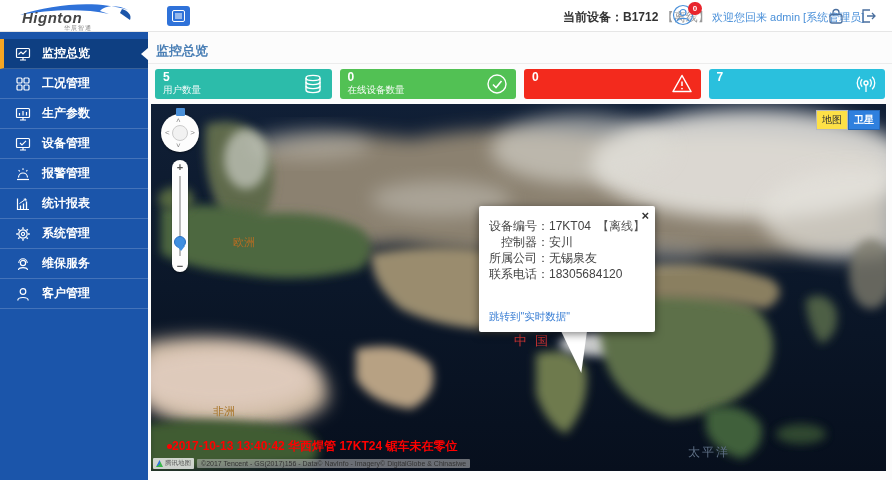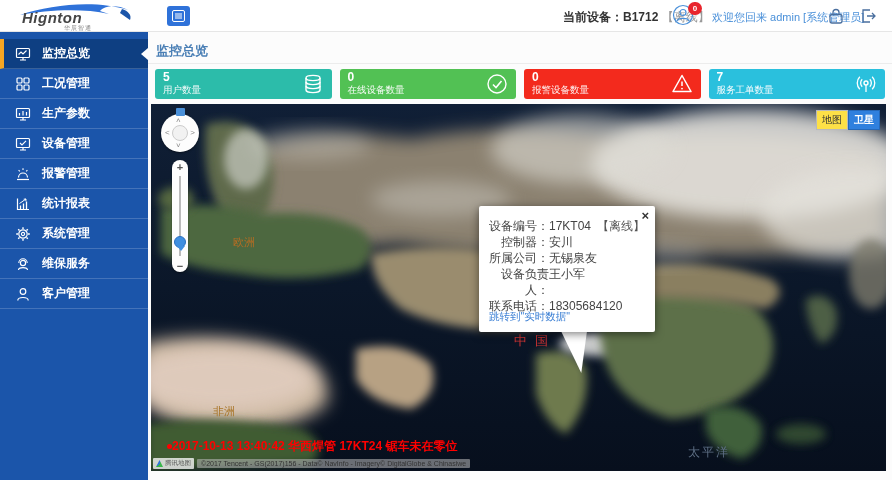--- a/index.html
+++ b/index.html
@@ -236,30 +236,28 @@
       <div class="card" style="background: rgb(82, 193, 84);">
         <div class="val">0</div>
         <div class="lab">在线设备数量</div>
         <svg class="cicon" width="24" height="24" viewBox="0 0 24 24">
           <circle cx="12" cy="12" r="9" fill="none" stroke="#fff" stroke-width="1.4"></circle>
           <path d="M8 12.5 L11 15.5 L16.5 9" fill="none" stroke="#fff" stroke-width="1.6"></path>
         </svg>
       </div>
       <div class="card" style="background: rgb(243, 42, 29);">
         <div class="val">0</div>
-        <div class="lab">报警设备数量</div>
         <svg class="cicon" width="24" height="24" viewBox="0 0 24 24">
           <path d="M12 3.5 L21 19.5 H3 Z" fill="none" stroke="#fff" stroke-width="1.5" stroke-linejoin="round"></path>
           <path d="M12 9.5 V14" stroke="#fff" stroke-width="1.5"></path>
           <circle cx="12" cy="16.6" r="0.9" fill="#fff"></circle>
         </svg>
       </div>
       <div class="card" style="background: rgb(42, 192, 221);">
         <div class="val">7</div>
-        <div class="lab">服务工单数量</div>
         <svg class="cicon" width="24" height="24" viewBox="0 0 24 24">
           <circle cx="12" cy="11" r="2" fill="none" stroke="#fff" stroke-width="1.4"></circle>
           <path d="M8.2 14.8 a5.4 5.4 0 0 1 0-7.6 M15.8 7.2 a5.4 5.4 0 0 1 0 7.6" fill="none" stroke="#fff" stroke-width="1.3"></path>
           <path d="M5.8 17.2 a8.8 8.8 0 0 1 0-12.4 M18.2 4.8 a8.8 8.8 0 0 1 0 12.4" fill="none" stroke="#fff" stroke-width="1.3"></path>
           <path d="M12 13 V20" stroke="#fff" stroke-width="1.3"></path>
         </svg>
       </div>
     </div>
 
     <div class="map">
@@ -351,24 +349,20 @@
         </div>
         <div class="p-row">
           <span class="pl">控制器：</span>
           <span class="pv">安川</span>
         </div>
         <div class="p-row">
           <span class="pl">所属公司：</span>
           <span class="pv">无锡泉友</span>
         </div>
         <div class="p-row">
-          <span class="pl">设备负责人：</span>
-          <span class="pv">王小军</span>
-        </div>
-        <div class="p-row">
           <span class="pl">联系电话：</span>
           <span class="pv">18305684120</span>
         </div>
         <span class="p-link">跳转到"实时数据"</span>
       </div>
       <div class="pointer"></div>
 
       <div class="alert-line">
         <span class="alert-dot"></span>
         <span class="alert-text">2017-10-13 13:40:42 华西焊管 17KT24 锯车未在零位</span>

